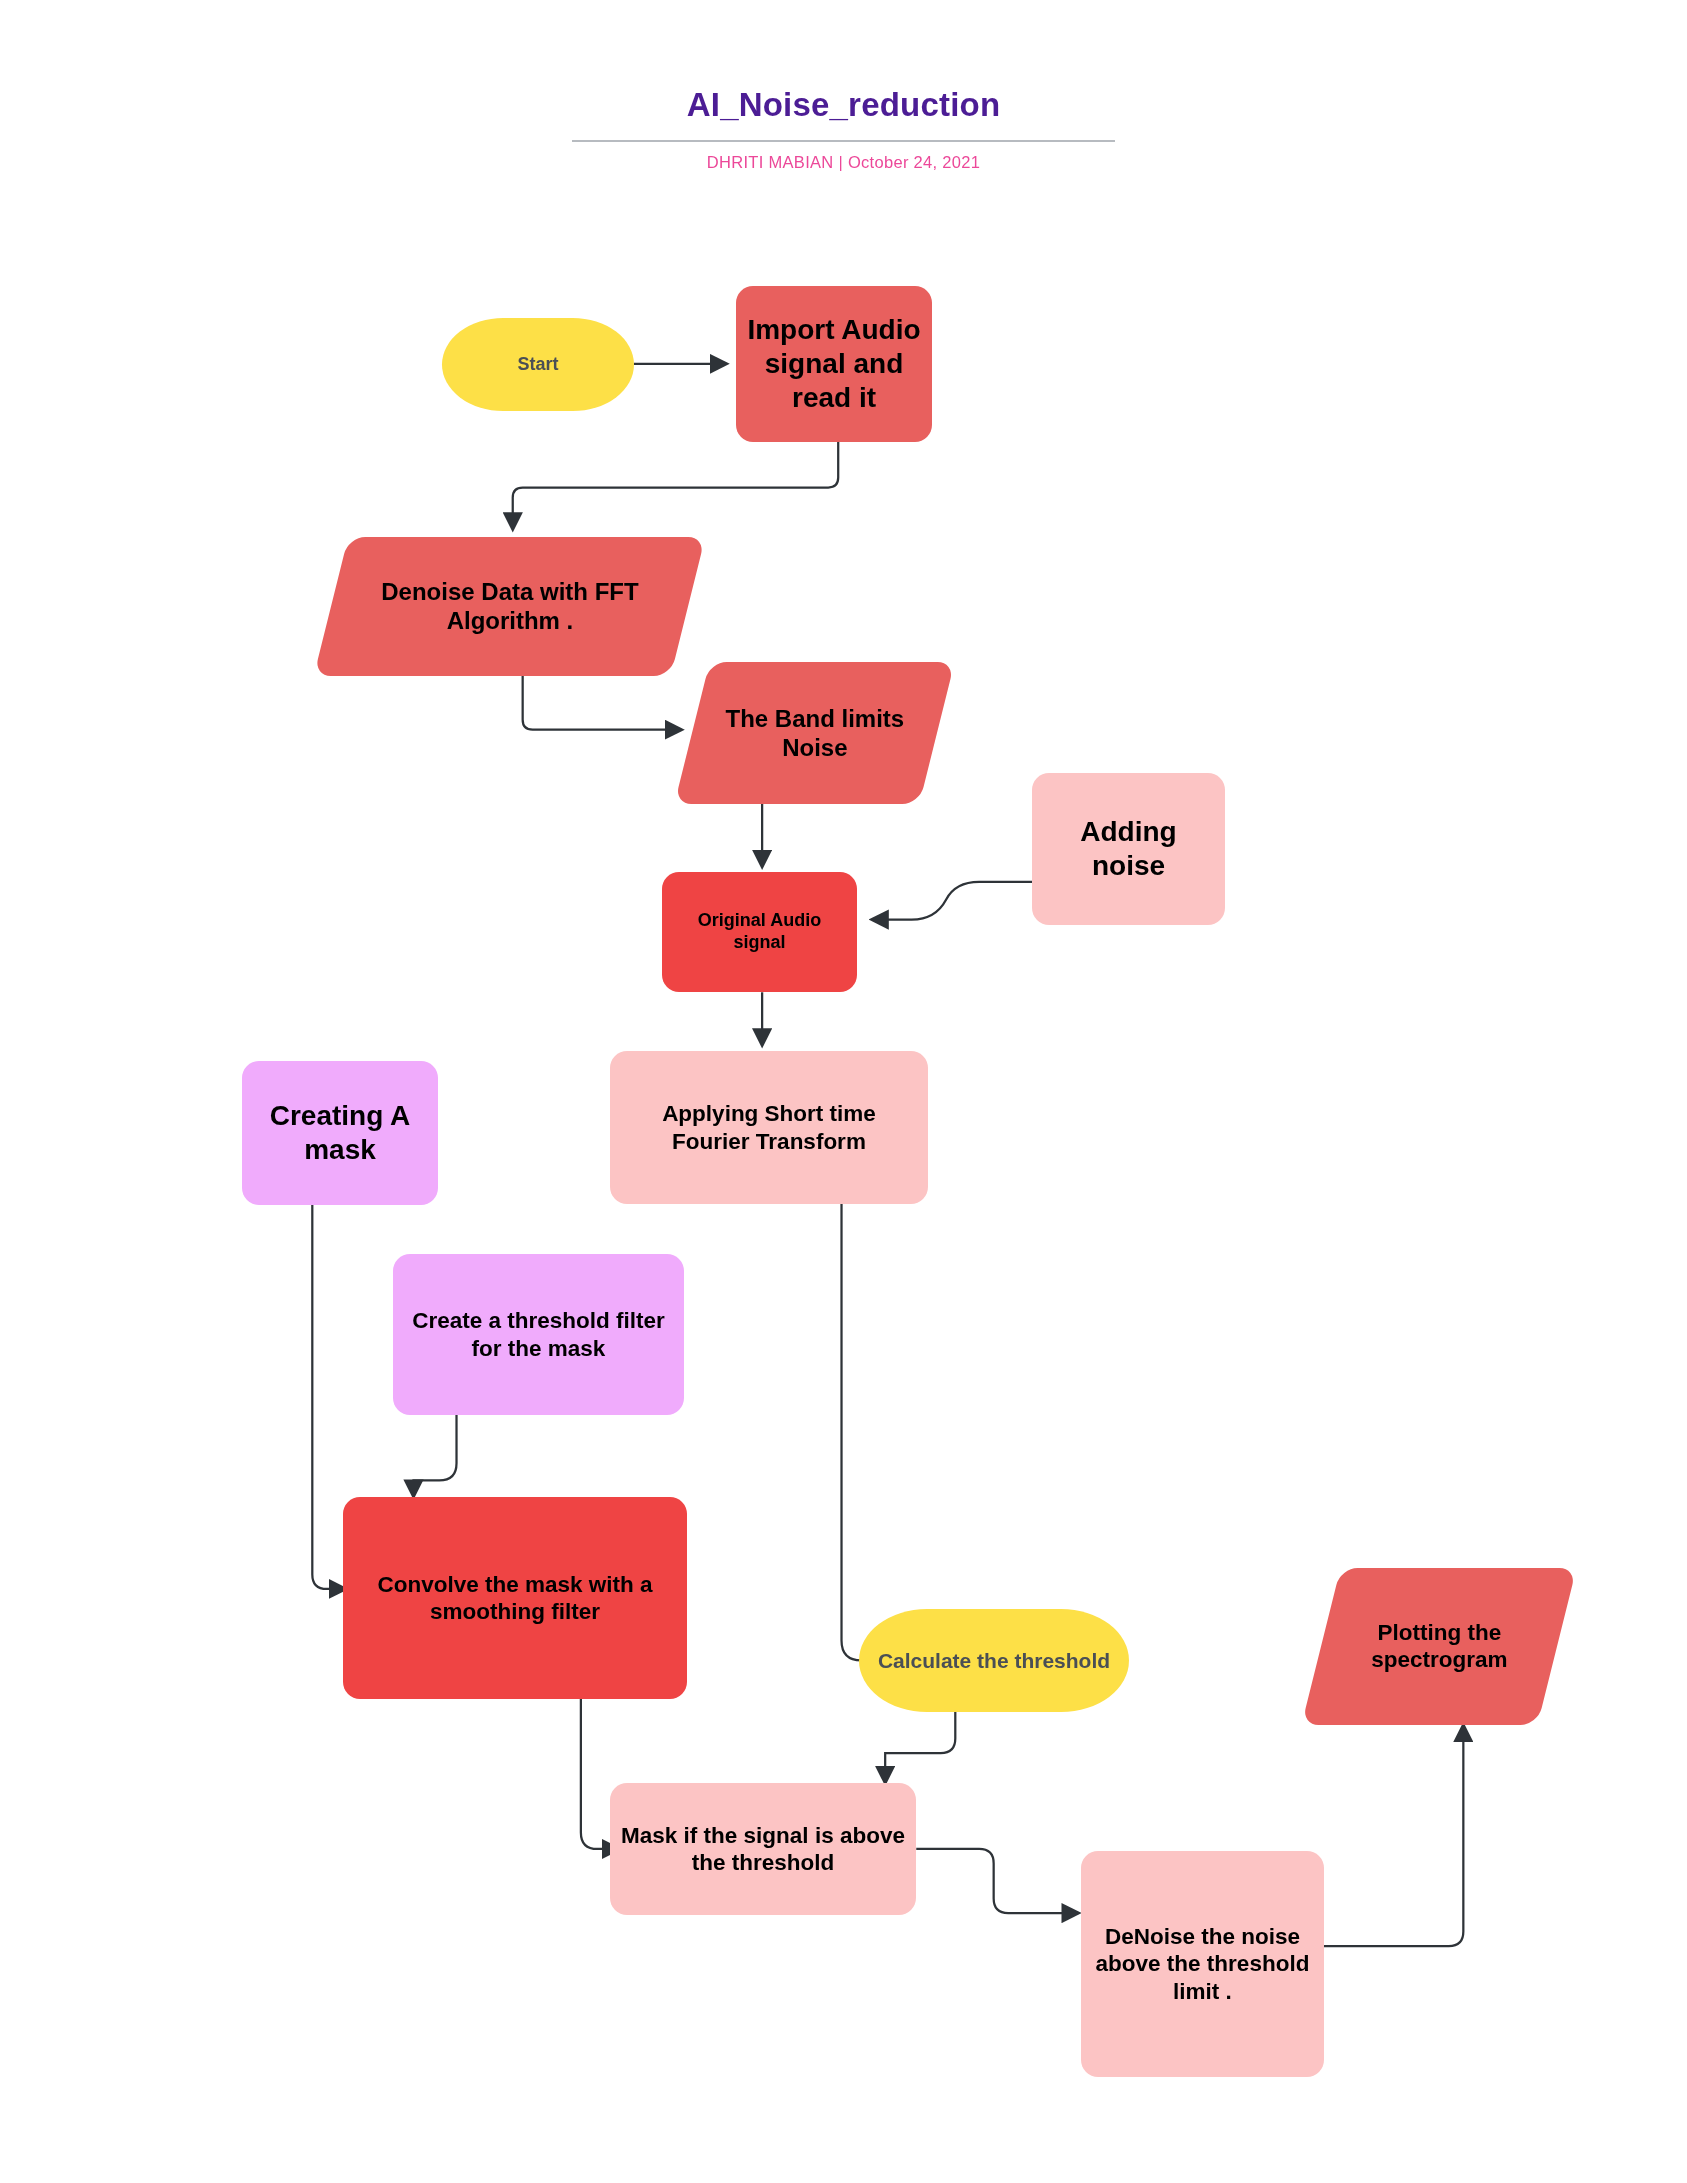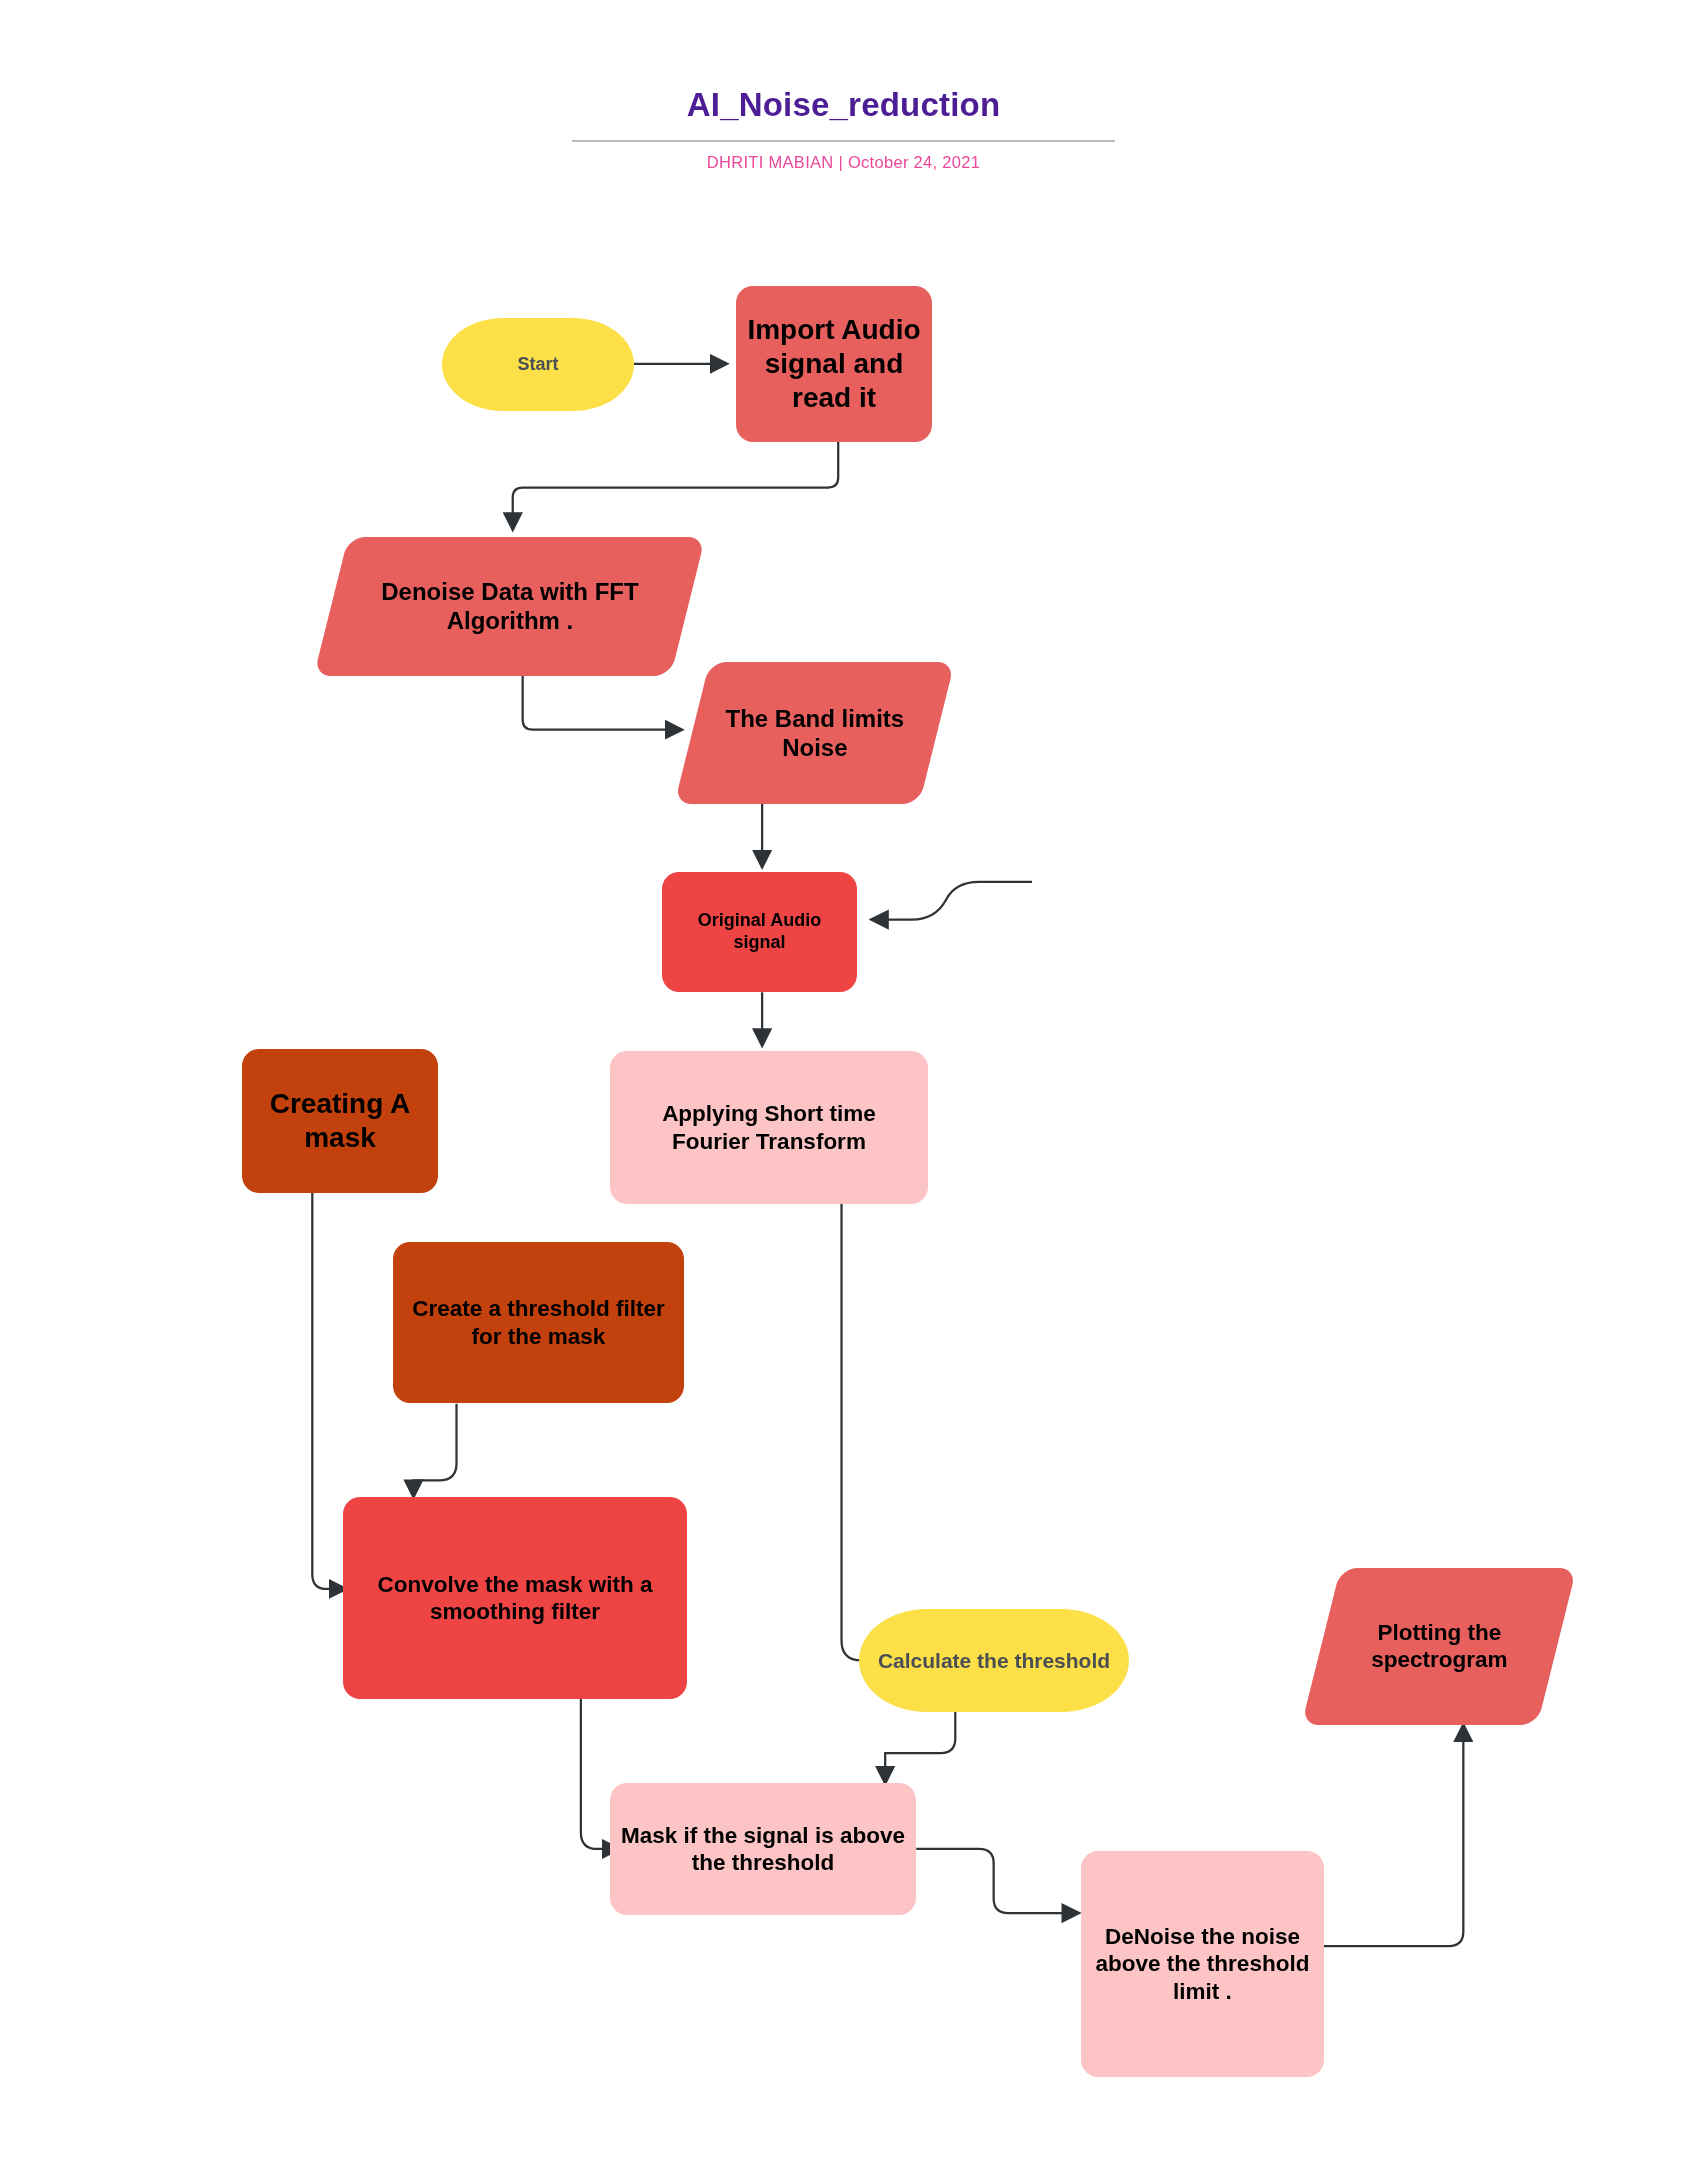--- a/index.html
+++ b/index.html
@@ -83,21 +83,21 @@
   .shape-parallelogram {
     border-radius: 17px;
     transform: skewX(-14deg);
   }
   .shape-parallelogram .lbl {
     transform: skewX(14deg);
   }
 
   
   .c-grey   { background: #fde047; color: #4a4f55; }
-  .c-deep   { background: #c2410c; }
+  .c-deep   { background: #f0abfc; margin-top: 12px; }
   .c-coral  { background: #e8605e; }
   .c-salmon { background: #ef4444; }
   .c-pink   { background: #fcc4c4; }
   .t-27 { font-size: 18px; }
   .t-30 { font-size: 28px; }
   .t-32 { font-size: 21px; }
   .t-34 { font-size: 22.5px; }
   .t-36 { font-size: 24px; }
 </style>
 </head>
@@ -160,20 +160,23 @@
   </div>
 
   <div class="node shape-parallelogram c-coral t-36" style="left:692px; top:662px; width:245px; height:142px;">
     <span class="lbl">The Band limits Noise</span>
   </div>
 
   <div class="node shape-rect c-salmon t-27" style="left:662px; top:872px; width:195px; height:120px;">
     <span class="lbl">Original Audio signal</span>
   </div>
 
+  <div class="node shape-rect c-pink t-30" style="left:1032px; top:773px; width:193px; height:152px;">
+    <span class="lbl">Adding noise</span>
+  </div>
 
   <div class="node shape-rect c-deep t-30" style="left:242px; top:1049px; width:196px; height:144px;">
     <span class="lbl">Creating A mask</span>
   </div>
 
   <div class="node shape-rect c-pink t-34" style="left:610px; top:1051px; width:318px; height:153px;">
     <span class="lbl">Applying Short time Fourier Transform</span>
   </div>
 
   <div class="node shape-rect c-deep t-34" style="left:393px; top:1242px; width:291px; height:161px;">

